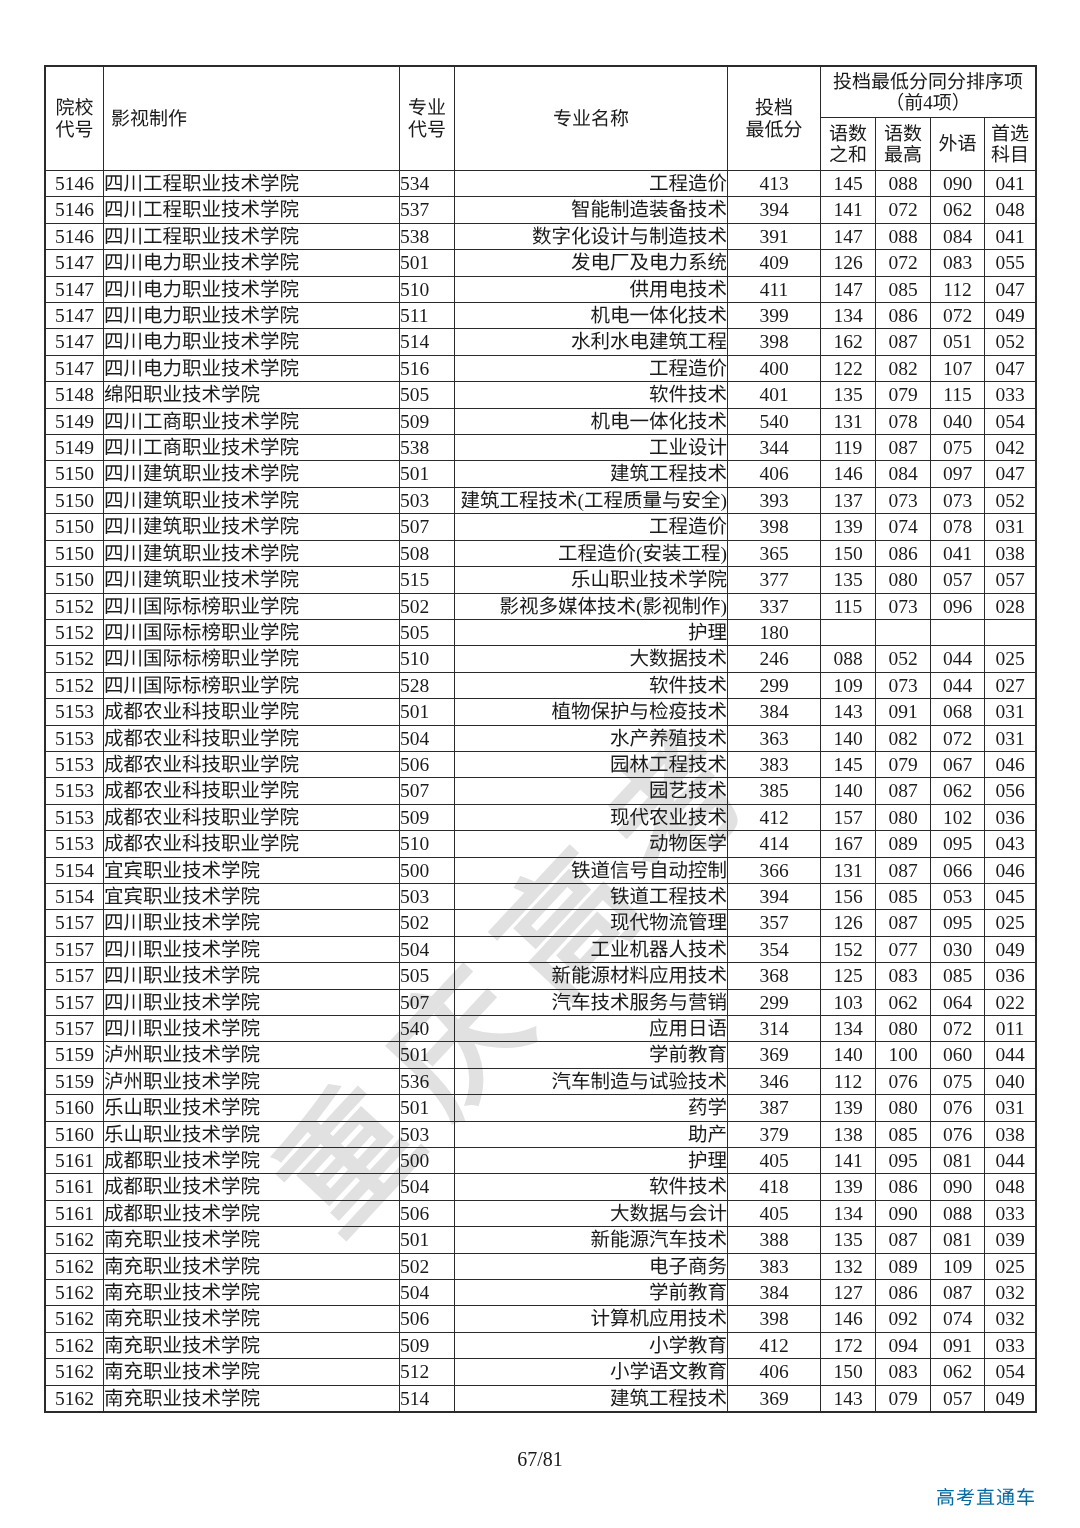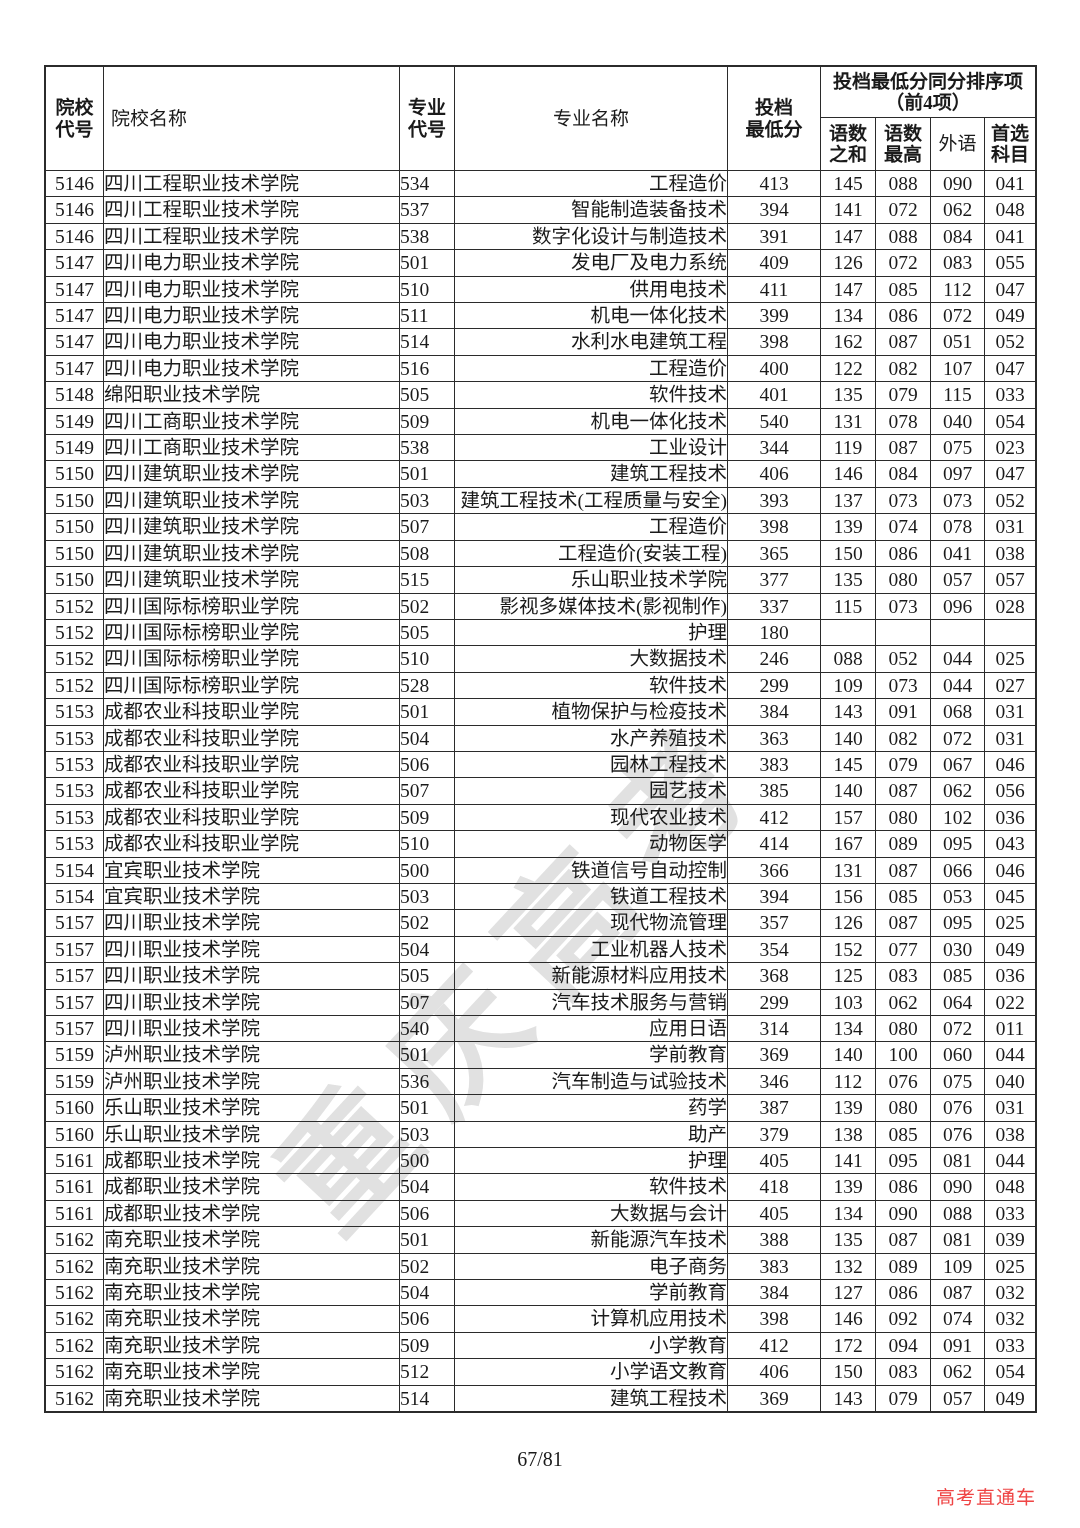--- a/index.html
+++ b/index.html
@@ -96,21 +96,20 @@
     text-align: center;
     vertical-align: middle;
     font-family: "Liberation Serif", "DejaVu Serif", serif;
   }
   th.th-tall { height: 50px; }
   th.th-sub  { height: 52px; }
 
   .hdr-stack {
     display: block;
     padding: 2px 1px;
-    font-weight: bold;
   }
   .hdr-stack span { display: block; }
 
   tbody td {
     height: 25.4px;
     font-size: 19.5px;
     line-height: 25.4px;
     vertical-align: middle;
     white-space: nowrap;
     overflow: hidden;
@@ -141,21 +140,21 @@
     top: 1448px;
     text-align: center;
     font-size: 20px;
     z-index: 10;
   }
   #brand-mark {
     position: absolute;
     right: 44px;
     top: 1482px;
     font-size: 19px;
-    color: #ef4444;
+    color: #0369a1;
     letter-spacing: 1px;
     z-index: 10;
     font-family: "Liberation Sans", sans-serif;
   }
 </style>
 </head>
 <body>
 
 <div id="watermark-layer">
   <div class="wm-text wm-a">重庆高考</div>
@@ -178,21 +177,21 @@
       <col class="w-n4">
     </colgroup>
     <thead>
       <tr>
         <th class="th-tall" rowspan="2">
           <span class="hdr-stack">
             <span>院校</span>
             <span>代号</span>
           </span>
         </th>
-        <th class="th-tall" rowspan="2" style="text-align:left;padding-left:7px;">院校名称</th>
+        <th class="th-tall" rowspan="2" style="text-align:left;padding-left:7px;">影视制作</th>
         <th class="th-tall" rowspan="2">
           <span class="hdr-stack">
             <span>专业</span>
             <span>代号</span>
           </span>
         </th>
         <th class="th-tall" rowspan="2">专业名称</th>
         <th class="th-tall" rowspan="2">
           <span class="hdr-stack">
             <span>投档</span>
@@ -341,21 +340,21 @@
         </tr>
         <tr>
           <td class="c-code">5149</td>
           <td class="c-school">四川工商职业技术学院</td>
           <td class="c-majcode">538</td>
           <td class="c-major">工业设计</td>
           <td class="c-score">344</td>
           <td class="c-num">119</td>
           <td class="c-num">087</td>
           <td class="c-num">075</td>
-          <td class="c-num">023</td>
+          <td class="c-num">042</td>
         </tr>
         <tr>
           <td class="c-code">5150</td>
           <td class="c-school">四川建筑职业技术学院</td>
           <td class="c-majcode">501</td>
           <td class="c-major">建筑工程技术</td>
           <td class="c-score">406</td>
           <td class="c-num">146</td>
           <td class="c-num">084</td>
           <td class="c-num">097</td>

